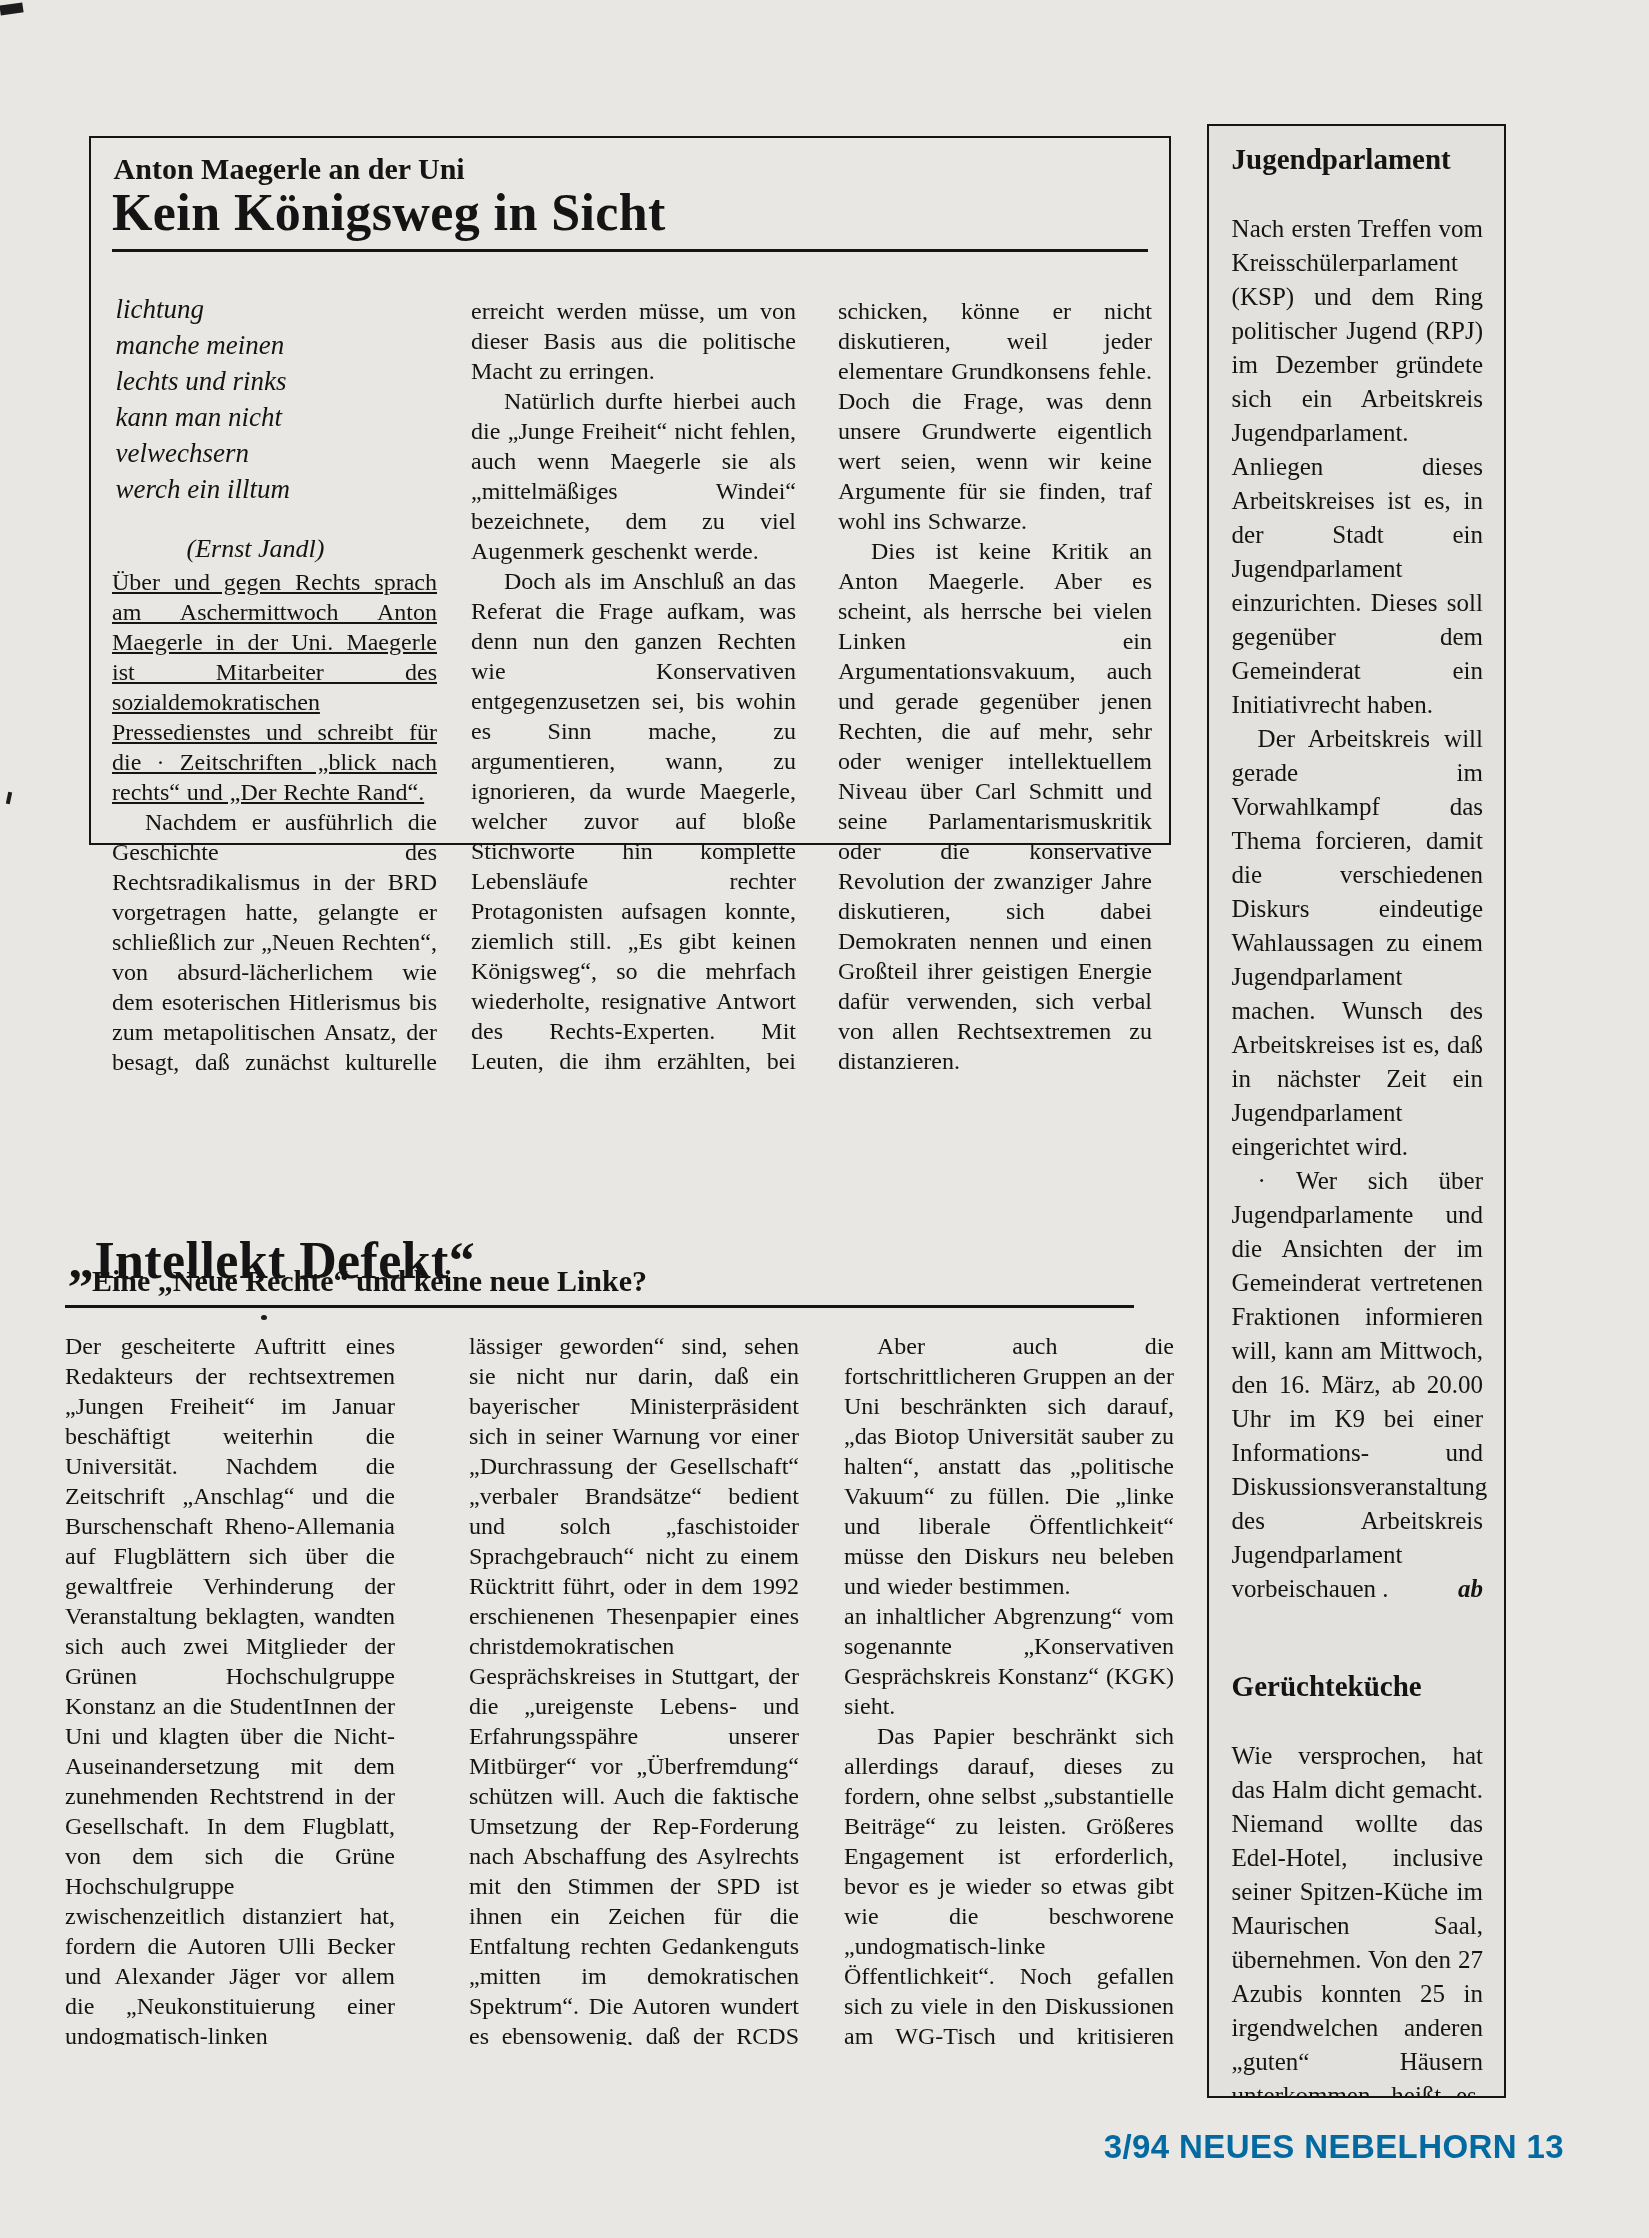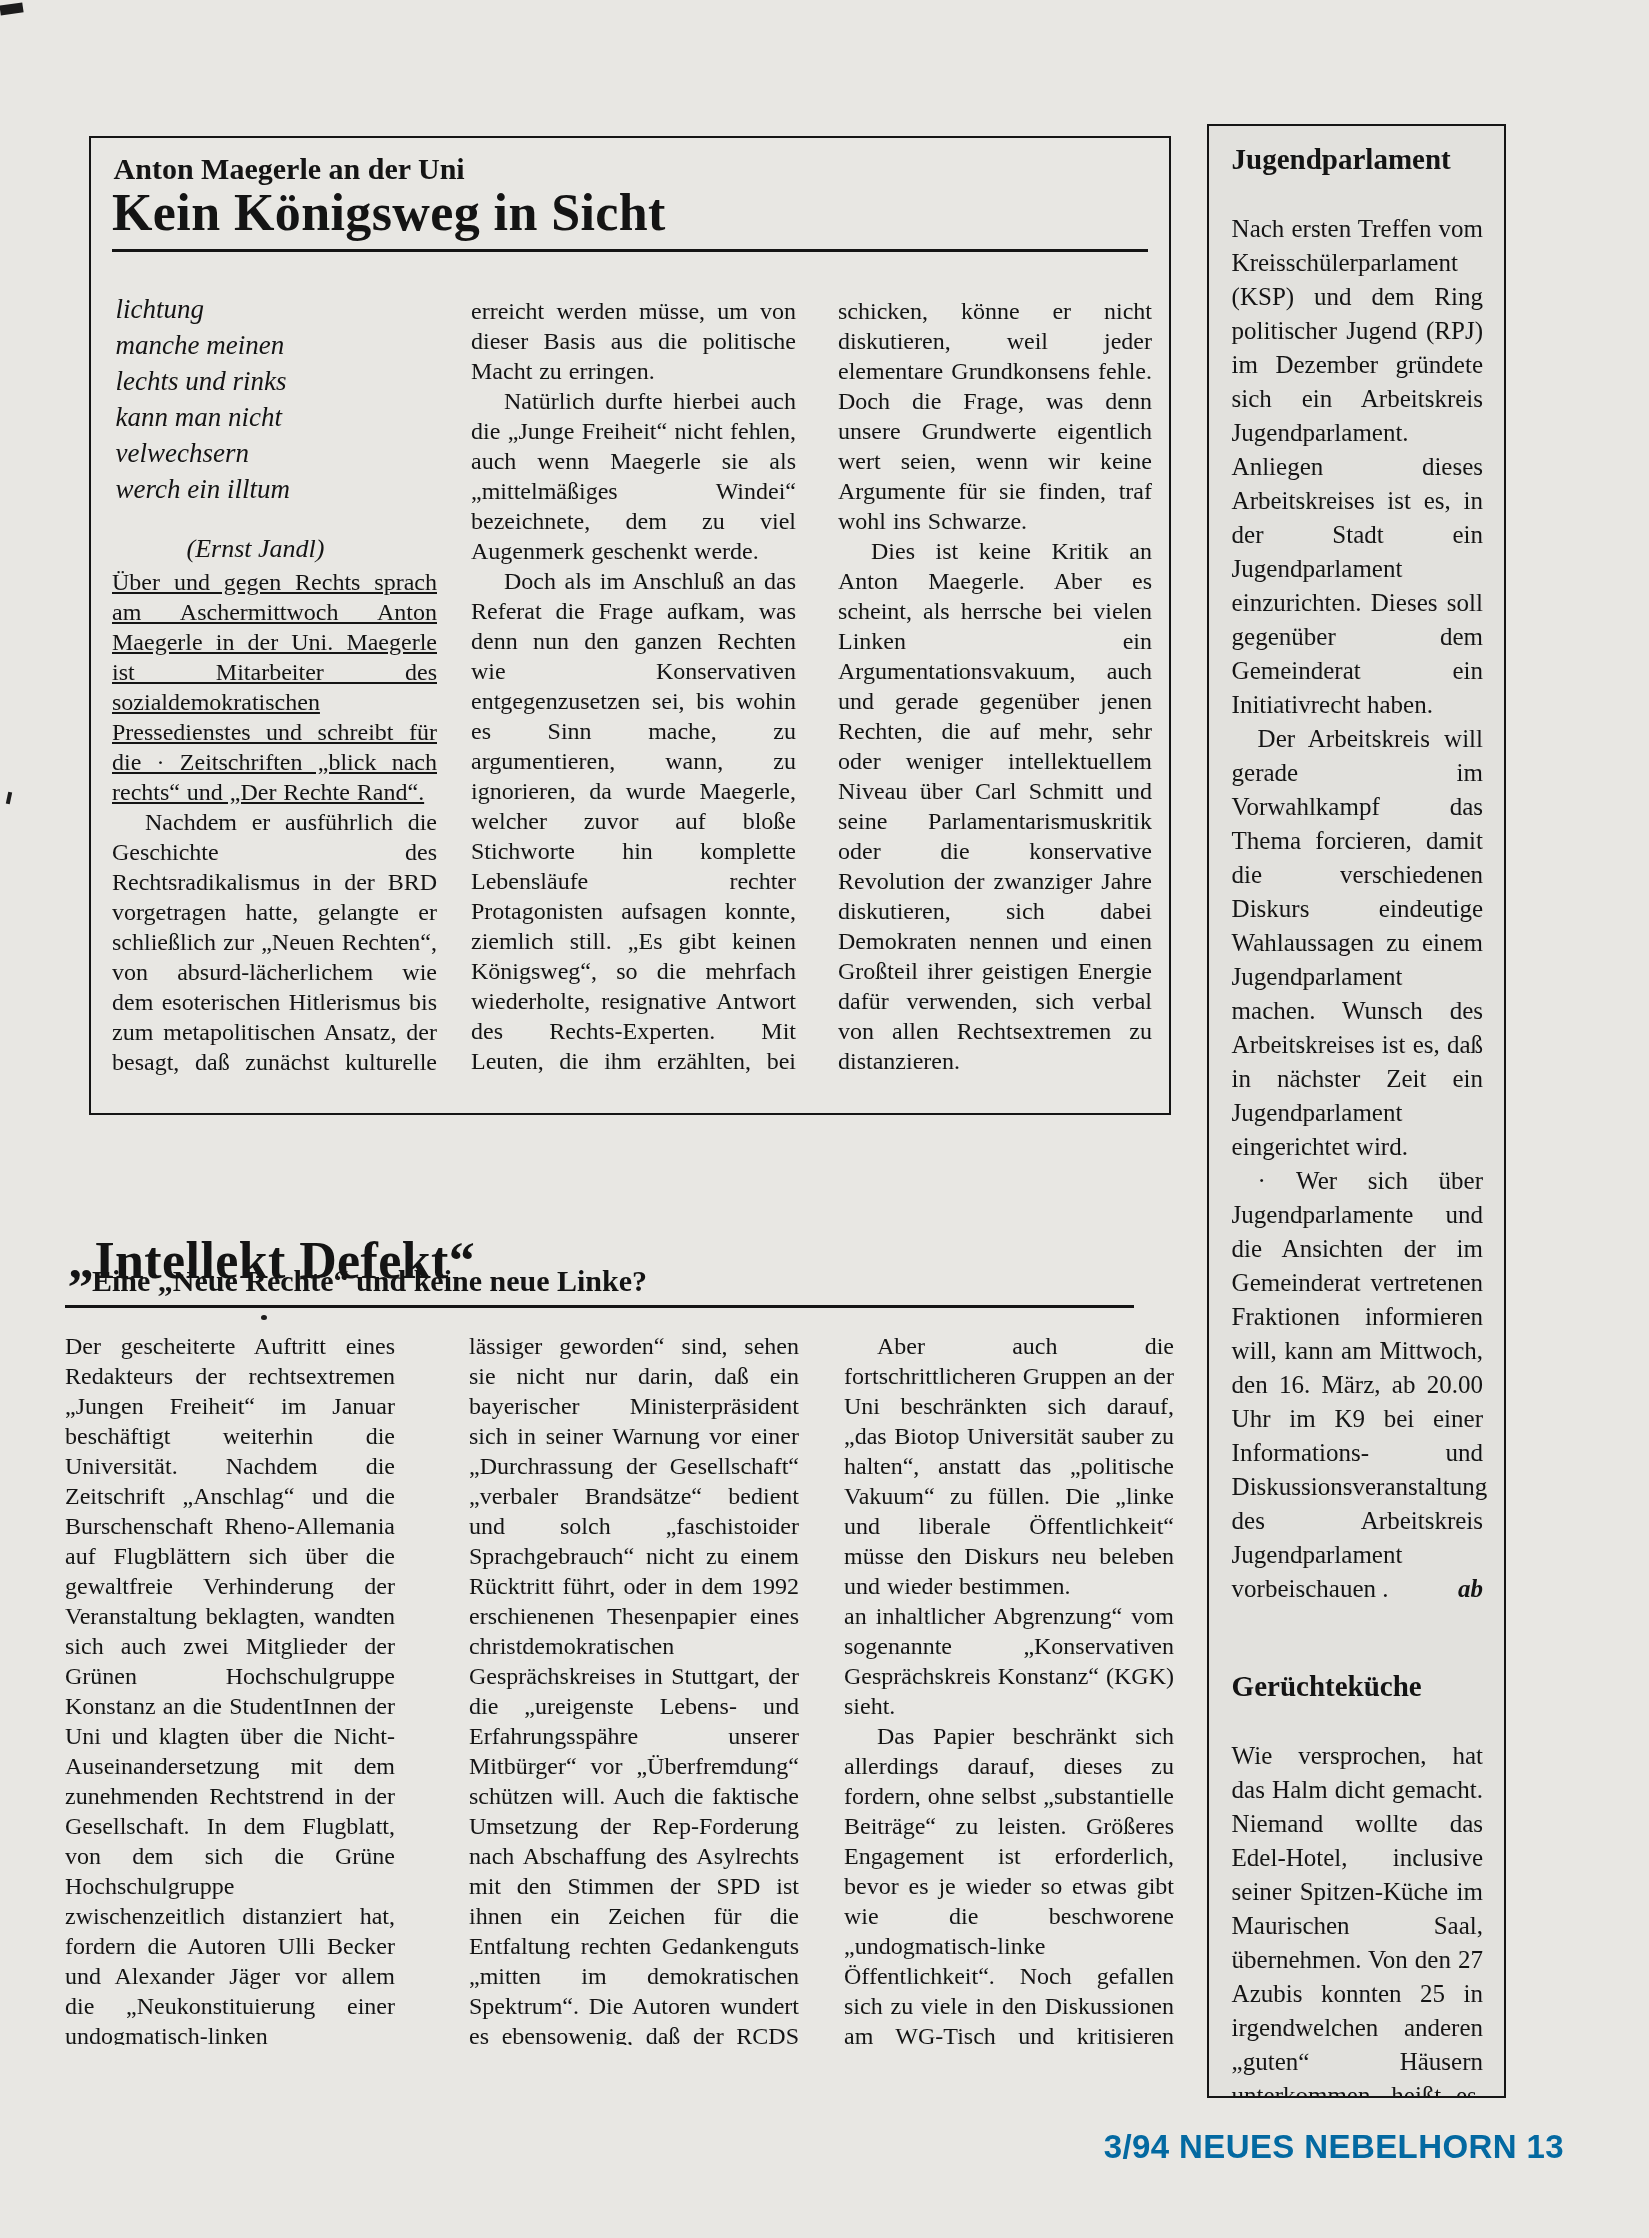--- a/index.html
+++ b/index.html
@@ -27,21 +27,21 @@
     font-weight:bold;font-size:30px;line-height:33px;margin:0;
   }
   .headline{
     font-weight:bold;margin:0;letter-spacing:0.4px;
   }
   .rule{position:absolute;background:#151515;height:2.6px;}
   .col{position:absolute;overflow:hidden;}
 
   
   #article1-box{
-    position:absolute;left:89px;top:136px;width:1082px;height:979px;
+    position:absolute;left:89px;top:136px;width:1082px;height:709px;
     border:2.6px solid #151515;box-sizing:border-box;
   }
   #a1-kicker{position:absolute;left:22.6px;top:14px;}
   #a1-headline{position:absolute;left:21px;top:47px;font-size:52px;line-height:56px;}
   #a1-rule{left:21px;top:111px;width:1036px;}
   #a1-col1{left:21px;top:153px;width:325px;height:792px;}
   #a1-col2{left:380px;top:158px;width:325px;height:787px;}
   #a1-col3{left:747px;top:158px;width:314px;height:787px;}
 
   

